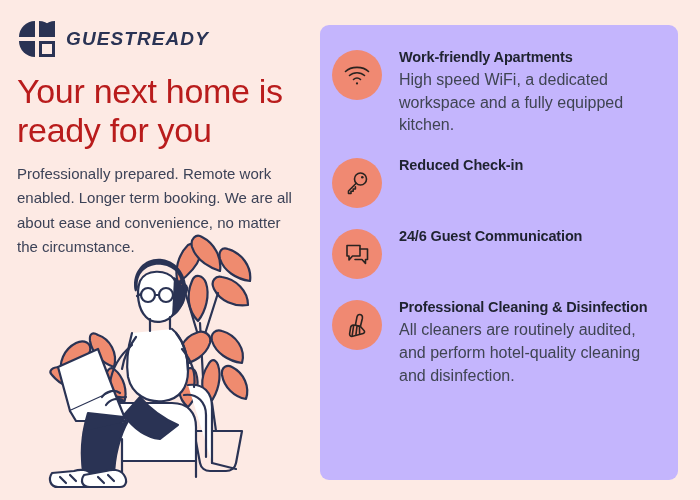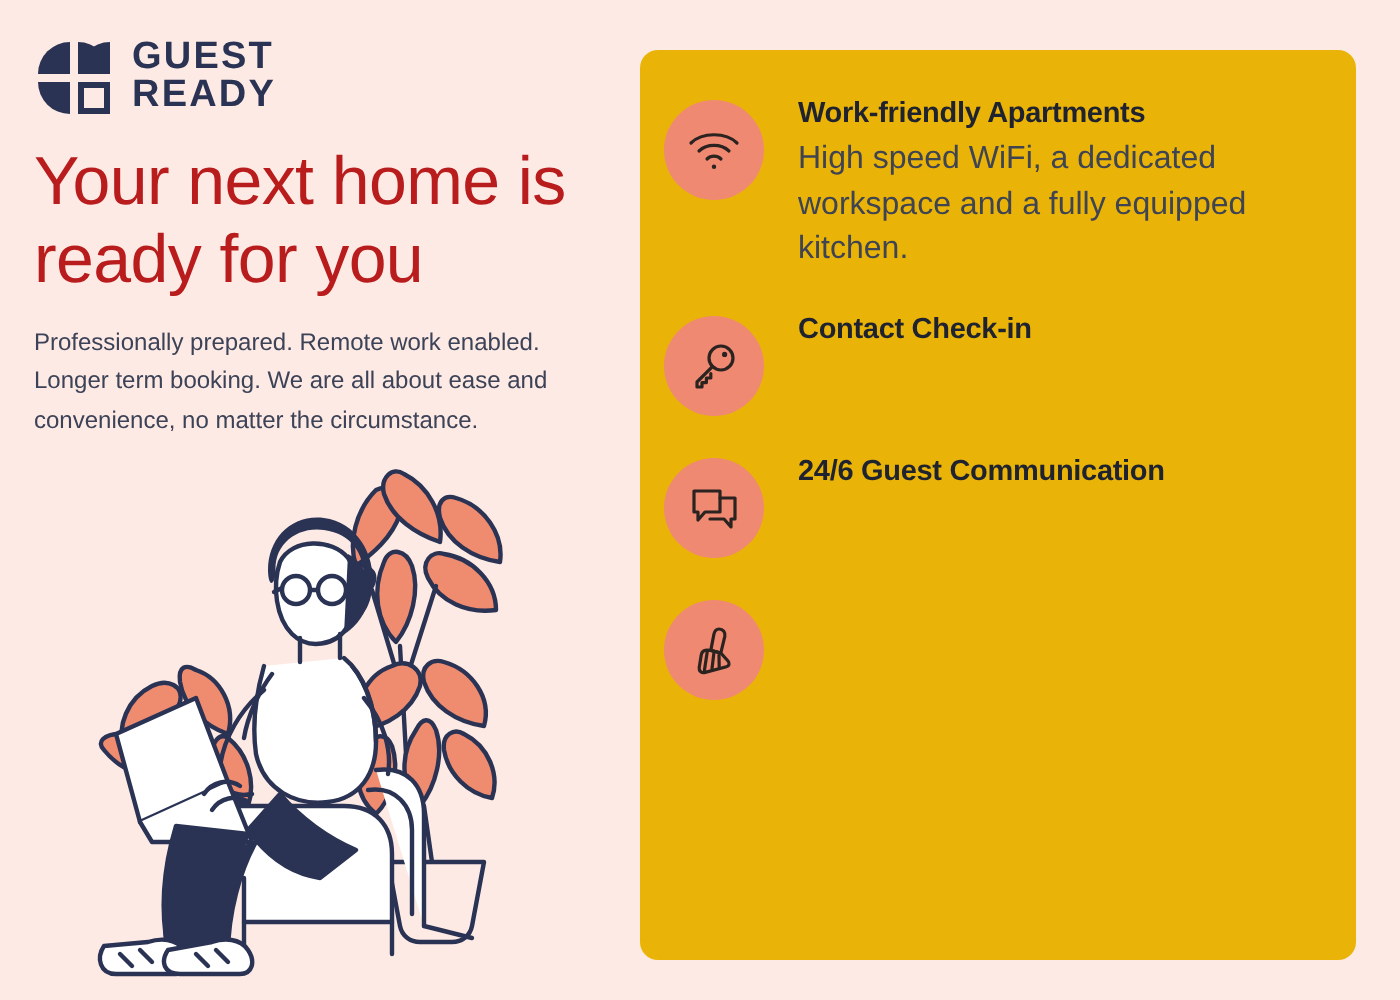--- a/index.html
+++ b/index.html
@@ -18,47 +18,48 @@
   
   .left{
     position:absolute;left:0;top:0;width:320px;height:500px;
   }
   .logo{
     position:absolute;left:17px;top:19px;
     display:flex;align-items:center;gap:9px;
   }
   .logo-mark{width:40px;height:40px;display:block;}
   .logo-words{
-    display:flex;flex-direction:column;
+    display:flex;flex-direction:row;
     line-height:0.98;
+    font-style:italic;
   }
   .logo-words span{
     font-size:19px;font-weight:bold;letter-spacing:1.1px;
     color:#2a3354;
   }
 
   .headline{
     position:absolute;left:17px;top:72px;width:290px;
     font-size:34px;line-height:1.16;font-weight:normal;
     color:#b91c1c;margin:0;letter-spacing:-0.3px;
   }
   .subcopy{
     position:absolute;left:17px;top:162px;width:275px;
-    font-size:12px;line-height:1.62;color:#3c4257;margin:0;
+    font-size:15px;line-height:1.62;color:#3c4257;margin:0;
   }
 
   .illo{
     position:absolute;left:36px;top:225px;width:275px;height:265px;
   }
 
   
   .card{
     position:absolute;left:320px;top:25px;
     width:358px;height:455px;
-    background:#eab308;border-radius:9px;
+    background:#c4b5fd;border-radius:9px;
   }
   .features{
     position:absolute;left:0;top:0;width:100%;
     padding:22px 12px 0 12px;box-sizing:border-box;
   }
   .feature{
     display:flex;align-items:flex-start;gap:17px;
     margin-bottom:18px;
   }
   .feature:last-child{margin-bottom:0;}
@@ -200,21 +201,21 @@
 
       <div class="feature">
         <div class="f-icon">
           <svg width="26" height="26" viewBox="0 0 26 26" fill="none" stroke="#2a2320" stroke-width="1.6" stroke-linecap="round" stroke-linejoin="round">
             <circle cx="16.5" cy="9" r="6"></circle>
             <circle cx="18.3" cy="7.2" r="1.3" fill="#2a2320" stroke="none"></circle>
             <path d="M12.2 13.3 L4.5 21 L4.5 23.5 L7 23.5 L7 21.3 L9.2 21.3 L9.2 19 L11.4 19 L11.4 16.8"></path>
           </svg>
         </div>
         <div class="f-text">
-          <p class="f-title">Contact Check-in</p>
+          <p class="f-title">Reduced Check-in</p>
         </div>
       </div>
 
       <div class="feature">
         <div class="f-icon">
           <svg width="27" height="25" viewBox="0 0 27 25" fill="none" stroke="#2a2320" stroke-width="1.6" stroke-linecap="round" stroke-linejoin="round">
             <path d="M3 3.5 L16 3.5 L16 14 L8.5 14 L5 18 L5 14 L3 14 Z"></path>
             <path d="M16 7 L23.5 7 L23.5 17.5 L21.5 17.5 L21.5 21.5 L18 17.5 L11 17.5"></path>
           </svg>
         </div>
@@ -224,18 +225,22 @@
       </div>
 
       <div class="feature">
         <div class="f-icon">
           <svg width="27" height="27" viewBox="0 0 27 27" fill="none" stroke="#2a2320" stroke-width="1.6" stroke-linecap="round" stroke-linejoin="round">
             <path d="M15.5 2.5 C17.6 2.5 18.8 4.2 18.4 6.2 L16.4 14.5 L11.4 13.2 L13 4.9 C13.4 3.3 14.2 2.5 15.5 2.5 Z"></path>
             <path d="M11.4 13.2 L16.4 14.5 L20 18.5 C21 19.7 20.6 21 19.2 21.4 L8.6 24.2 C6.8 24.7 5.4 23.6 5.6 21.8 L6.6 15.6 C6.8 14.2 8 13.2 9.4 13.1 Z"></path>
             <path d="M9.6 14 L8.2 23.3 M12.9 14.8 L12 22.4 M15.5 15.6 L15.6 21.5"></path>
           </svg>
         </div>
+        <div class="f-text">
+          <p class="f-title">Professional Cleaning &amp; Disinfection</p>
+          <p class="f-desc">All cleaners are routinely audited, and perform hotel-quality cleaning and disinfection.</p>
+        </div>
       </div>
 
     </div>
   </div>
 
 </div>
 
 </body></html>

